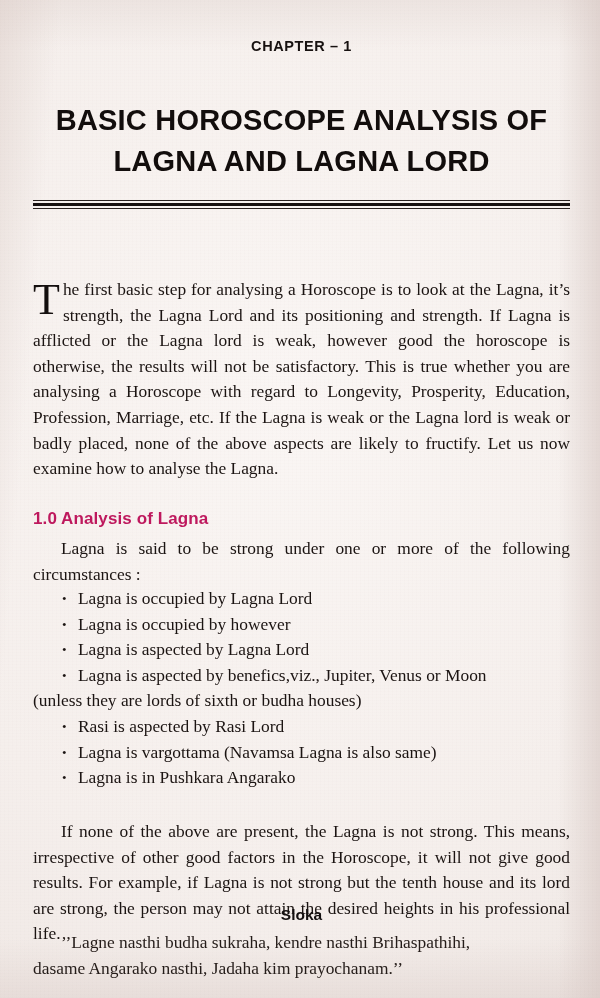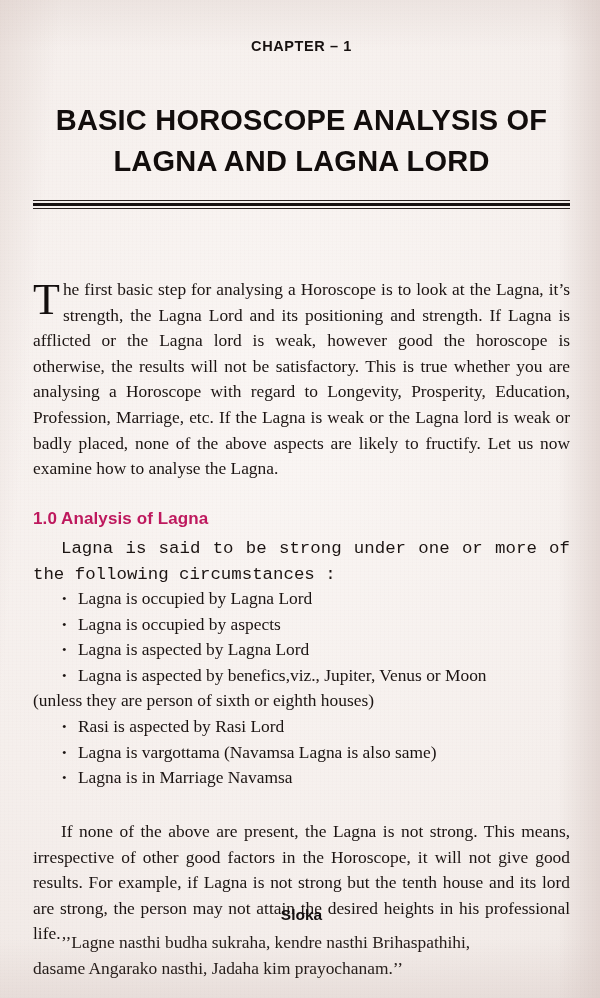--- a/index.html
+++ b/index.html
@@ -113,21 +113,20 @@
     top: 509px;
     font-family: "Liberation Sans", "DejaVu Sans", sans-serif;
     font-weight: bold;
     font-size: 17px;
     color: #be185d;
     letter-spacing: .1px;
   }
 
   .para-intro {
     top: 536px;
-    font-family: Liberation Mono, monospace;
   }
   .indent { text-indent: 28px; }
 
   
   .bullets {
     top: 586px;
     font-size: 17.4px;
     line-height: 25.6px;
     color: #1b1412;
   }
@@ -215,47 +214,47 @@
 
   <div class="col bullets">
 
     <span class="bullet-row">
       <span class="dot">•</span>
       <span>Lagna is occupied by Lagna Lord</span>
     </span>
 
     <span class="bullet-row">
       <span class="dot">•</span>
-      <span>Lagna is occupied by aspects</span>
+      <span>Lagna is occupied by however</span>
     </span>
 
     <span class="bullet-row">
       <span class="dot">•</span>
       <span>Lagna is aspected by Lagna Lord</span>
     </span>
 
     <span class="bullet-wrap">
       <span class="dot">•</span>
       <span>Lagna is aspected by benefics,viz., Jupiter, Venus or Moon</span>
-      <span class="cont-line">(unless they are person of sixth or eighth houses)</span>
+      <span class="cont-line">(unless they are lords of sixth or budha houses)</span>
     </span>
 
     <span class="bullet-row">
       <span class="dot">•</span>
       <span>Rasi is aspected by Rasi Lord</span>
     </span>
 
     <span class="bullet-row">
       <span class="dot">•</span>
       <span>Lagna is vargottama (Navamsa Lagna is also same)</span>
     </span>
 
     <span class="bullet-row">
       <span class="dot">•</span>
-      <span>Lagna is in Marriage Navamsa</span>
+      <span>Lagna is in Pushkara Angarako</span>
     </span>
 
   </div>
 
   <div class="col body-text para-closing indent">If none of the above are present, the Lagna is not strong. This means, irrespective of other good factors in the Horoscope, it will not give good results. For example, if Lagna is not strong but the tenth house and its lord are strong, the person may not attain the desired heights in his professional life.</div>
 
   <div class="col sloka-body">
     <span class="sloka-line1">’’Lagne nasthi budha sukraha, kendre nasthi Brihaspathihi,</span>
     <span class="sloka-line2">dasame Angarako nasthi, Jadaha kim prayochanam.’’</span>
   </div>

